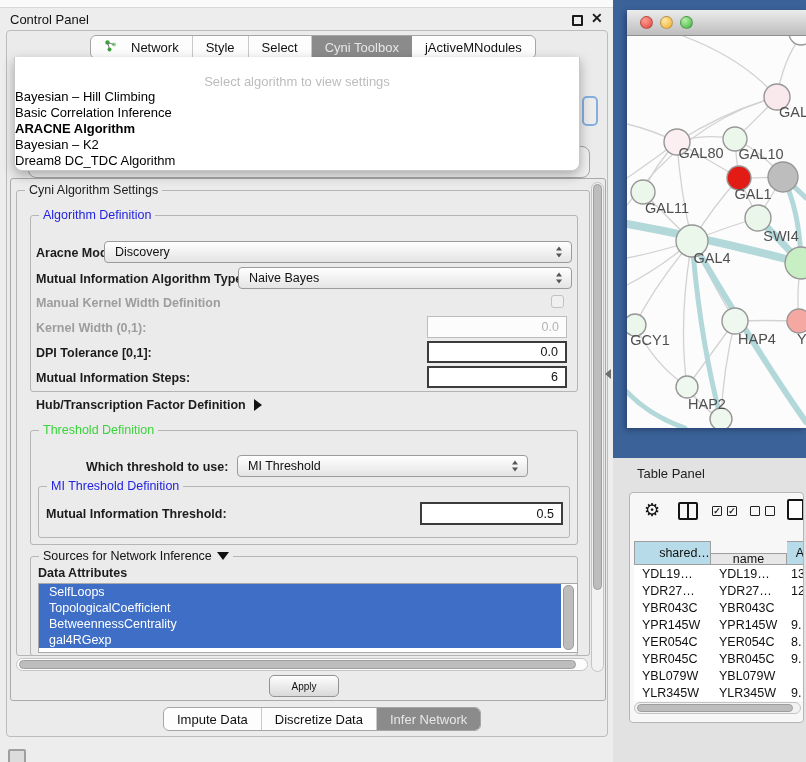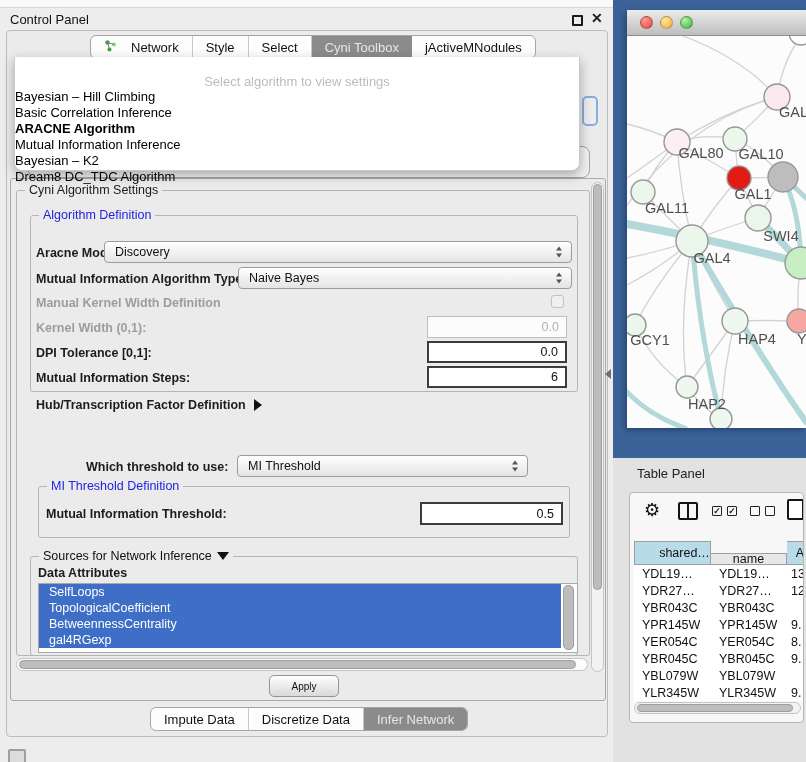--- a/index.html
+++ b/index.html
@@ -138,20 +138,23 @@
   <div class="lbl" style="left:36px;top:346px">DPI Tolerance [0,1]:</div>
   <div class="field" style="left:427px;top:341px;width:140px;height:22px">0.0</div>
   <div class="lbl" style="left:36px;top:371px">Mutual Information Steps:</div>
   <div class="field" style="left:427px;top:366px;width:140px;height:22px">6</div>
 
   <div class="lbl" style="left:36px;top:398px;display:flex;align-items:center;gap:8px">
     <span>Hub/Transcription Factor Definition</span>
     <span class="tri-r"></span>
   </div>
 
+  <div class="grp" style="left:30px;top:430px;width:548px;height:115px">
+    <span class="legend green">Threshold Definition</span>
+  </div>
   <div class="lbl" style="left:86px;top:460px">Which threshold to use:</div>
   <div class="combo" style="left:237px;top:455px;width:291px;height:22px">
     <span>MI Threshold</span>
     <span class="spin"></span>
   </div>
   <div class="grp" style="left:38px;top:486px;width:532px;height:52px">
     <span class="legend blue">MI Threshold Definition</span>
   </div>
   <div class="lbl" style="left:46px;top:507px">Mutual Information Threshold:</div>
   <div class="field" style="left:420px;top:502px;width:143px;height:23px">0.5</div>
@@ -171,42 +174,41 @@
     </div>
   <div class="thumb" style="left:563px;top:585px;width:11px;height:65px"></div>
 
   <div class="sb" style="left:591px;top:182px;width:13px;height:490px"></div>
   <div class="thumb" style="left:593px;top:184px;width:9px;height:406px"></div>
   <div class="sb" style="left:16px;top:658px;width:572px;height:13px;background:#fdfdfd"></div>
   <div class="thumb" style="left:19px;top:660px;width:557px;height:9px"></div>
 
   <button class="apply-btn">Apply</button>
 
-  <div class="tabbar" id="bottom-tabs" style="left:150px;top:707px">
+  <div class="tabbar" id="bottom-tabs" style="left:163px;top:707px">
       <div class="tab">
         <span>Impute Data</span>
       </div>
       <div class="tab">
         <span>Discretize Data</span>
       </div>
       <div class="tab sel">
         <span>Infer Network</span>
       </div>
     </div>
 
   <div class="abs focus-frag"></div>
   <div class="abs bg-combo">
     <span>galFiltered.sif default node</span>
   </div>
   <div class="abs popup" id="algo-popup">
     <div class="ph">Select algorithm to view settings</div>
   <div class="pi">Bayesian – Hill Climbing</div>
       <div class="pi">Basic Correlation Inference</div>
       <div class="pi b">ARACNE Algorithm</div>
-      <div class="pi">Mutual Information Inference</div>
       <div class="pi">Bayesian – K2</div>
       <div class="pi">Dream8 DC_TDC Algorithm</div>
     </div>
 
   <div class="abs splitter-arrow"></div>
   <div class="abs mini-icon"></div>
 
   <div class="abs desktop"></div>
   <div class="abs net-win">
     <div class="net-title">

